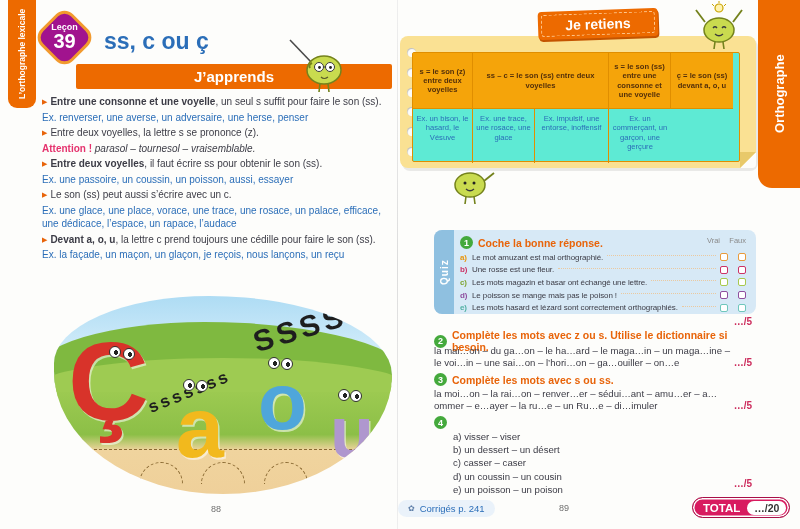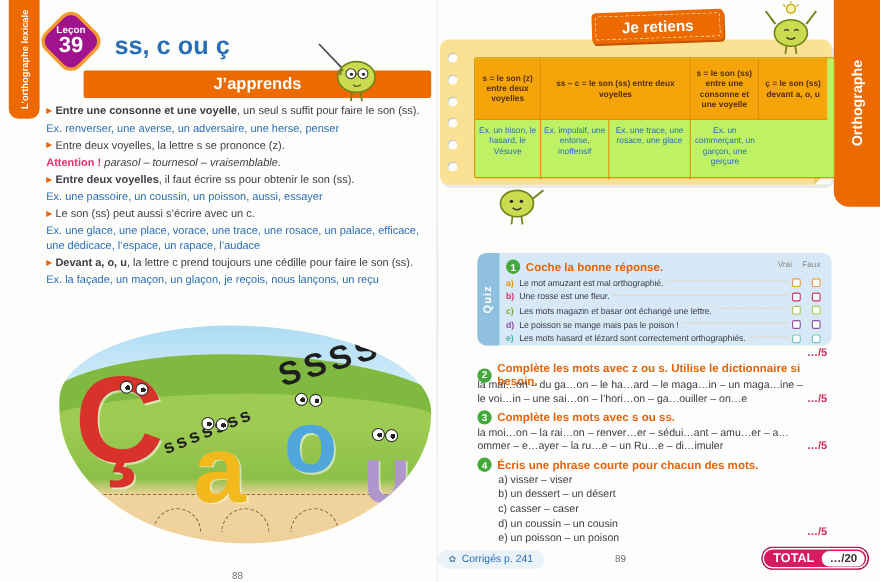--- a/index.html
+++ b/index.html
@@ -53,38 +53,38 @@
   .cl-o::before { top:-4px; right:14px; } .cl-o::after { top:-5px; right:27px; }
   .cl-u { left:276px; top:100px; font-size:72px; color:#AF97CE; }
   .cl-u::before { top:-6px; right:12px; } .cl-u::after { top:-7px; right:24px; }
   .trail { position:absolute; font-weight:bold; color:#1E1E1E; }
   .trail1 { left:92px; top:86px; font-size:17px; letter-spacing:3px; transform:rotate(-22deg); }
   .trail2 { left:198px; top:16px; font-size:30px; letter-spacing:4px; transform:rotate(-17deg); }
   .arcs { position:absolute; left:22px; right:22px; bottom:8px; height:24px; display:flex; justify-content:space-between; }
   .arc { width:44px; height:22px; border:1.5px dashed #8A6A33; border-bottom:none; border-radius:50% 50% 0 0 / 100% 100% 0 0; }
 
   .pagenum { position:absolute; font-size:9px; color:#6F6F6F; }
-  #page-left-num  { left:40px; width:352px; top:518px; text-align:center; }
+  #page-left-num  { left:40px; width:352px; top:504px; text-align:center; }
   #page-right-num { left:434px; width:260px; top:503px; text-align:center; }
 
   
   #note { position:absolute; left:400px; top:36px; width:356px; height:132px; background:#FAE193;
           border-radius:8px; box-shadow:2px 3px 0 rgba(0,0,0,0.08); }
   #note::after { content:""; position:absolute; right:0; bottom:0; width:0; height:0;
           border-left:16px solid #E8C96A; border-bottom:16px solid #FDFDFB; border-radius:0 0 4px 0; }
   .holes { position:absolute; left:7px; top:12px; bottom:12px; display:flex; flex-direction:column; justify-content:space-between; }
   .hole { width:9px; height:9px; border-radius:50%; background:#FDFDFB; box-shadow:inset 0.5px 1px 1px rgba(0,0,0,0.25); }
   #badge-retiens { position:absolute; left:538px; top:10px; width:120px; height:28px; background:#ED6A00;
           border-radius:4px; transform:rotate(-2deg); color:#fff; font-weight:bold; font-size:14px;
           display:flex; align-items:center; justify-content:center; box-shadow:1px 2px 0 #C45400; }
   #badge-retiens i { position:absolute; inset:3px; border:1px dashed #FFC98F; border-radius:3px; }
 
-  #retiens-table { position:absolute; left:431px; top:52px; width:328px; height:110px; display:grid;
+  #retiens-table { position:absolute; left:412px; top:52px; width:328px; height:110px; display:grid;
           grid-template-columns:60px 62px 74px 62px 62px; grid-template-rows:56px 54px;
-          border:1.5px solid #E08E00; border-radius:2px; background:#bef264; }
+          border:1.5px solid #E08E00; border-radius:2px; background:#5eead4; }
   .th { background:#F5A40A; color:#54300A; font-weight:bold; font-size:7.6px; line-height:9.2px;
         display:flex; align-items:center; justify-content:center; text-align:center; padding:2px 1px;
         border-right:1px solid #E08E00; border-bottom:1px solid #E08E00; }
   .th2 { grid-column:2 / 4; }
   .td { color:#2B6EB8; font-size:7.6px; line-height:9.4px; text-align:center; padding:5px 2px 2px;
         border-right:1px solid #E08E00; }
   .th:nth-of-type(4), .td:last-of-type { border-right:none; }
 
   
   #quiz { position:absolute; left:434px; top:230px; width:322px; height:84px; background:#D7E9F6; border-radius:8px; }
@@ -224,22 +224,22 @@
     <line x1="27" y1="42" x2="26" y2="49" stroke="#74821C" stroke-width="1.6"></line>
     <line x1="35" y1="42" x2="36" y2="49" stroke="#74821C" stroke-width="1.6"></line>
   </svg>
 
   <div id="retiens-table">
     <div class="th">s = le son (z) entre deux voyelles</div>
     <div class="th th2">ss – c = le son (ss) entre deux voyelles</div>
     <div class="th">s = le son (ss) entre une consonne et une voyelle</div>
     <div class="th">ç = le son (ss) devant a, o, u</div>
     <div class="td">Ex. un bison, le hasard, le Vésuve</div>
+    <div class="td">Ex. une trace, une rosace, une glace</div>
     <div class="td">Ex. impulsif, une entorse, inoffensif</div>
-    <div class="td">Ex. une trace, une rosace, une glace</div>
     <div class="td">Ex. un commerçant, un garçon, une gerçure</div>
   </div>
 
   <svg class="mascot" style="left:444px;top:163px;" width="58" height="42" viewBox="0 0 58 42">
     <line x1="40" y1="18" x2="50" y2="10" stroke="#74821C" stroke-width="1.8"></line>
     <ellipse cx="26" cy="22" rx="15" ry="12" fill="#C9DB4F" stroke="#74821C" stroke-width="1.5"></ellipse>
     <circle cx="21" cy="20" r="1.5" fill="#222"></circle>
       <circle cx="30" cy="20" r="1.5" fill="#222"></circle>
     <path d="M22 26 q4 3.5 8 0" fill="none" stroke="#3A3A3A" stroke-width="1.3"></path>
     <line x1="22" y1="33.5" x2="21" y2="41" stroke="#74821C" stroke-width="1.6"></line>
@@ -317,21 +317,20 @@
 
   <div class="ex-title" style="top:373px;">
     <span class="exnum">3</span>
     <span class="extitle">Complète les mots avec s ou ss.</span>
   </div>
   <div class="ex-body" style="top:388px;">la moi…on – la rai…on – renver…er – sédui…ant – amu…er – a…ommer – e…ayer – la ru…e – un Ru…e – di…imuler</div>
   <div class="score" style="top:400px;">…/5</div>
 
   <div class="ex-title" style="top:416px;">
     <span class="exnum">4</span>
-    <span class="extitle">Écris une phrase courte pour chacun des mots.</span>
   </div>
   <div class="ex-body" style="top:431px;" id="ex4-items">
     <p>a) visser – viser</p>
     <p>b) un dessert – un désert</p>
     <p>c) casser – caser</p>
     <p>d) un coussin – un cousin</p>
     <p>e) un poisson – un poison</p>
   </div>
   <div class="score" style="top:478px;">…/5</div>
 

